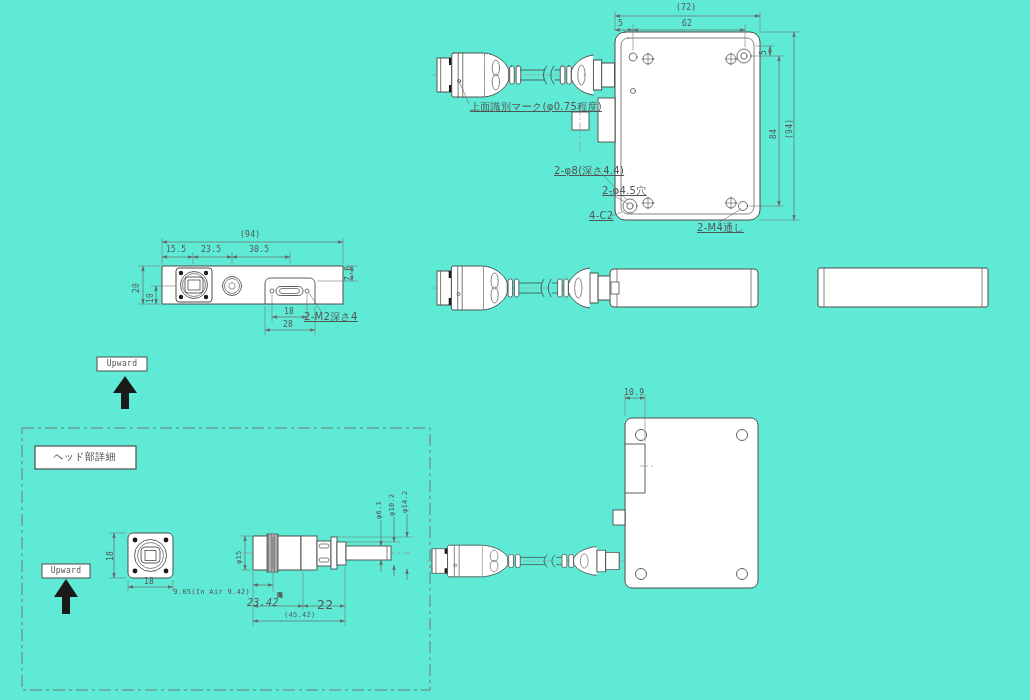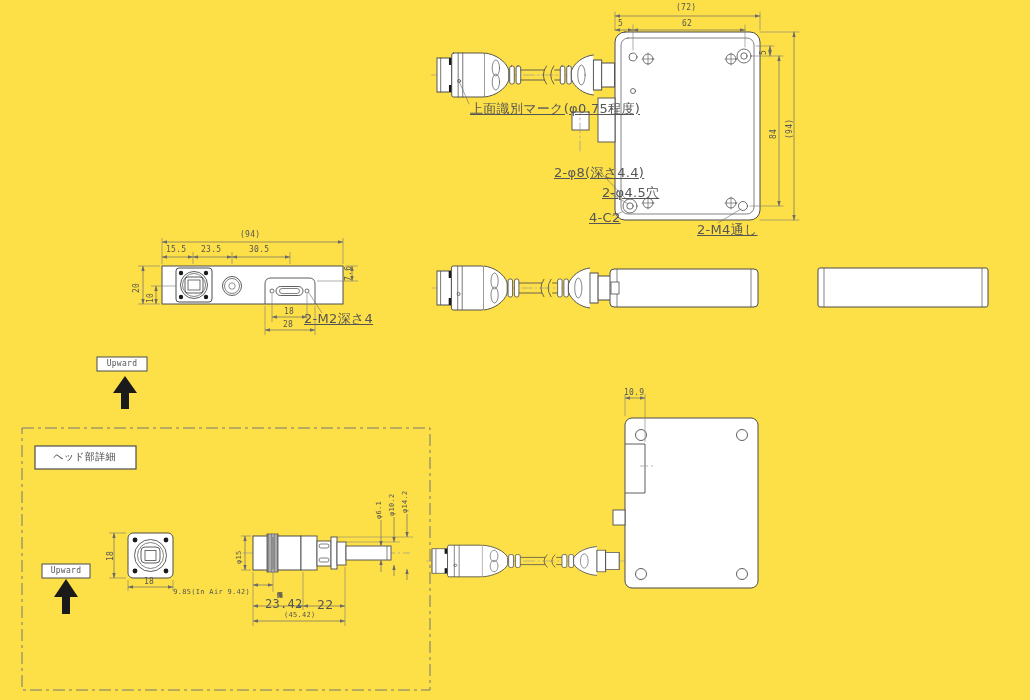--- a/index.html
+++ b/index.html
@@ -1,20 +1,20 @@
 <!DOCTYPE html>
 <html><head>
 <meta charset="utf-8">
 <style>
   html,body{margin:0;padding:0;background:#ffffff;}
-  #stage{position:relative;width:1030px;height:700px;background:#fde047;overflow:hidden;
+  #stage{position:relative;width:1030px;height:700px;background:#5eead4;overflow:hidden;
          font-family:"DejaVu Sans Mono","Liberation Mono",monospace;}
   svg{position:absolute;left:0;top:0;}
   .t{position:absolute;font-size:8px;color:#555;white-space:nowrap;letter-spacing:.3px;}
-  .jp{font-size:13px;font-family:"DejaVu Sans","Liberation Sans",sans-serif;}
+  .jp{font-size:10px;font-family:"DejaVu Sans","Liberation Sans",sans-serif;}
   .ul{text-decoration:underline;}
   .rot{transform:rotate(-90deg);transform-origin:0 0;}
   .vert{writing-mode:vertical-rl;font-size:6px;letter-spacing:0;}
   .ctr{text-align:center;}
   .ra{text-align:right;margin-top:12px;}
   .title{font-size:10px;font-family:"DejaVu Sans","Liberation Sans",sans-serif;color:#444;}
 </style>
 </head>
 <body>
 <div id="stage">
@@ -279,21 +279,21 @@
 <span class="t jp ul" style="left:304px;top:310px;">2-M2深さ4</span>
 
 <span class="t ctr" style="left:98px;top:359px;width:48px;">Upward</span>
 <span class="t ctr" style="left:43px;top:566px;width:46px;">Upward</span>
 
 <span class="t title ctr" style="left:37px;top:450px;width:95px;text-align:center;">ヘッド部詳細</span>
 <span class="t rot" style="left:106px;top:561px;">18</span>
 <span class="t" style="left:144px;top:577px;">18</span>
 <span class="t ra" style="left:168px;top:576px;width:82px;font-size:7px;">9.85(In Air 9.42)</span>
 <span class="t jp vert" style="left:275px;top:587px;">撮像面</span>
-<span class="t" style="left:265px;top:597px;font-size:12px;">23.42</span>
+<span class="t" style="left:247px;top:597px;font-size:10px;font-style:italic;">23.42</span>
 <span class="t" style="left:317px;top:597px;font-size:13px;">22</span>
 <span class="t" style="left:284px;top:611px;font-size:7px;">(45.42)</span>
 <span class="t rot" style="left:235px;top:564px;font-size:7px;">φ15</span>
 <span class="t rot" style="left:375px;top:519px;font-size:7px;">φ6.1</span>
 <span class="t rot" style="left:388px;top:516px;font-size:7px;">φ10.2</span>
 <span class="t rot" style="left:401px;top:513px;font-size:7px;">φ14.2</span>
 
 <span class="t" style="left:624px;top:388px;">10.9</span>
 
 </div>

